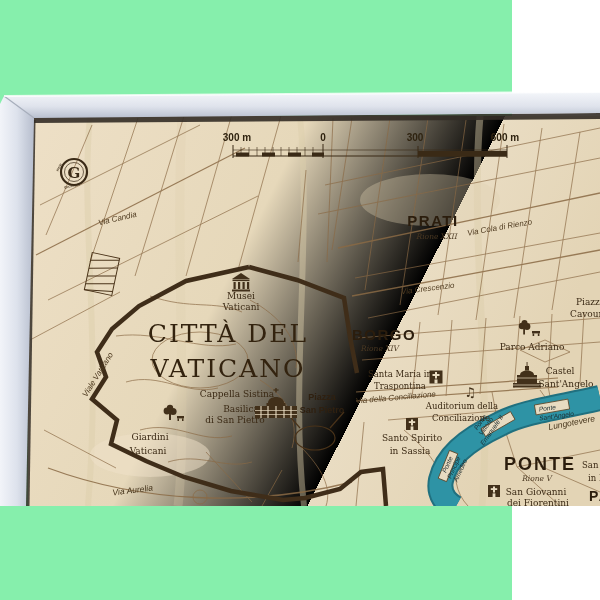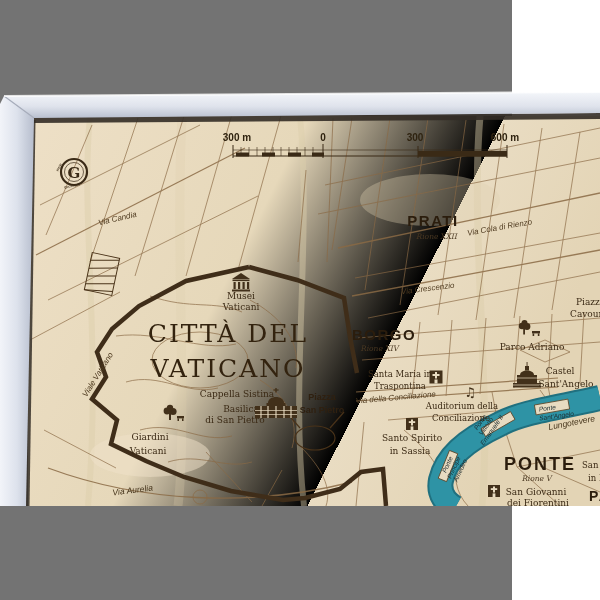--- a/index.html
+++ b/index.html
@@ -1,16 +1,16 @@
 <!DOCTYPE html>
 <html><head>
 <meta charset="utf-8">
 <style>
   html,body{margin:0;padding:0;background:#ffffff;width:600px;height:600px;overflow:hidden;}
-  .scene{position:relative;width:512px;height:600px;background:#737373;
+  .scene{position:relative;width:512px;height:600px;background:#86efac;
          font-family:"Liberation Sans",sans-serif;}
   svg{display:block;}
   text{fill:#3b2a15;}
   .street{font:italic 8px "Liberation Sans",sans-serif;fill:#4f3b20;}
   .street-lg{font:italic 8.5px "Liberation Sans",sans-serif;fill:#46351c;}
   .poi{font-family:"DejaVu Serif",serif;font-size:9px;fill:#3b2a15;}
   .poi-sm{font-family:"DejaVu Serif",serif;font-size:8.5px;fill:#3b2a15;}
   .piazza{font-family:"Liberation Sans",sans-serif;font-weight:bold;font-size:9px;fill:#2f2010;}
   .district{font-family:"Liberation Sans",sans-serif;font-weight:bold;fill:#2b1d0d;letter-spacing:1.5px;}
   .rione{font-family:"DejaVu Serif",serif;font-style:italic;font-size:7.5px;fill:#4a3822;}

